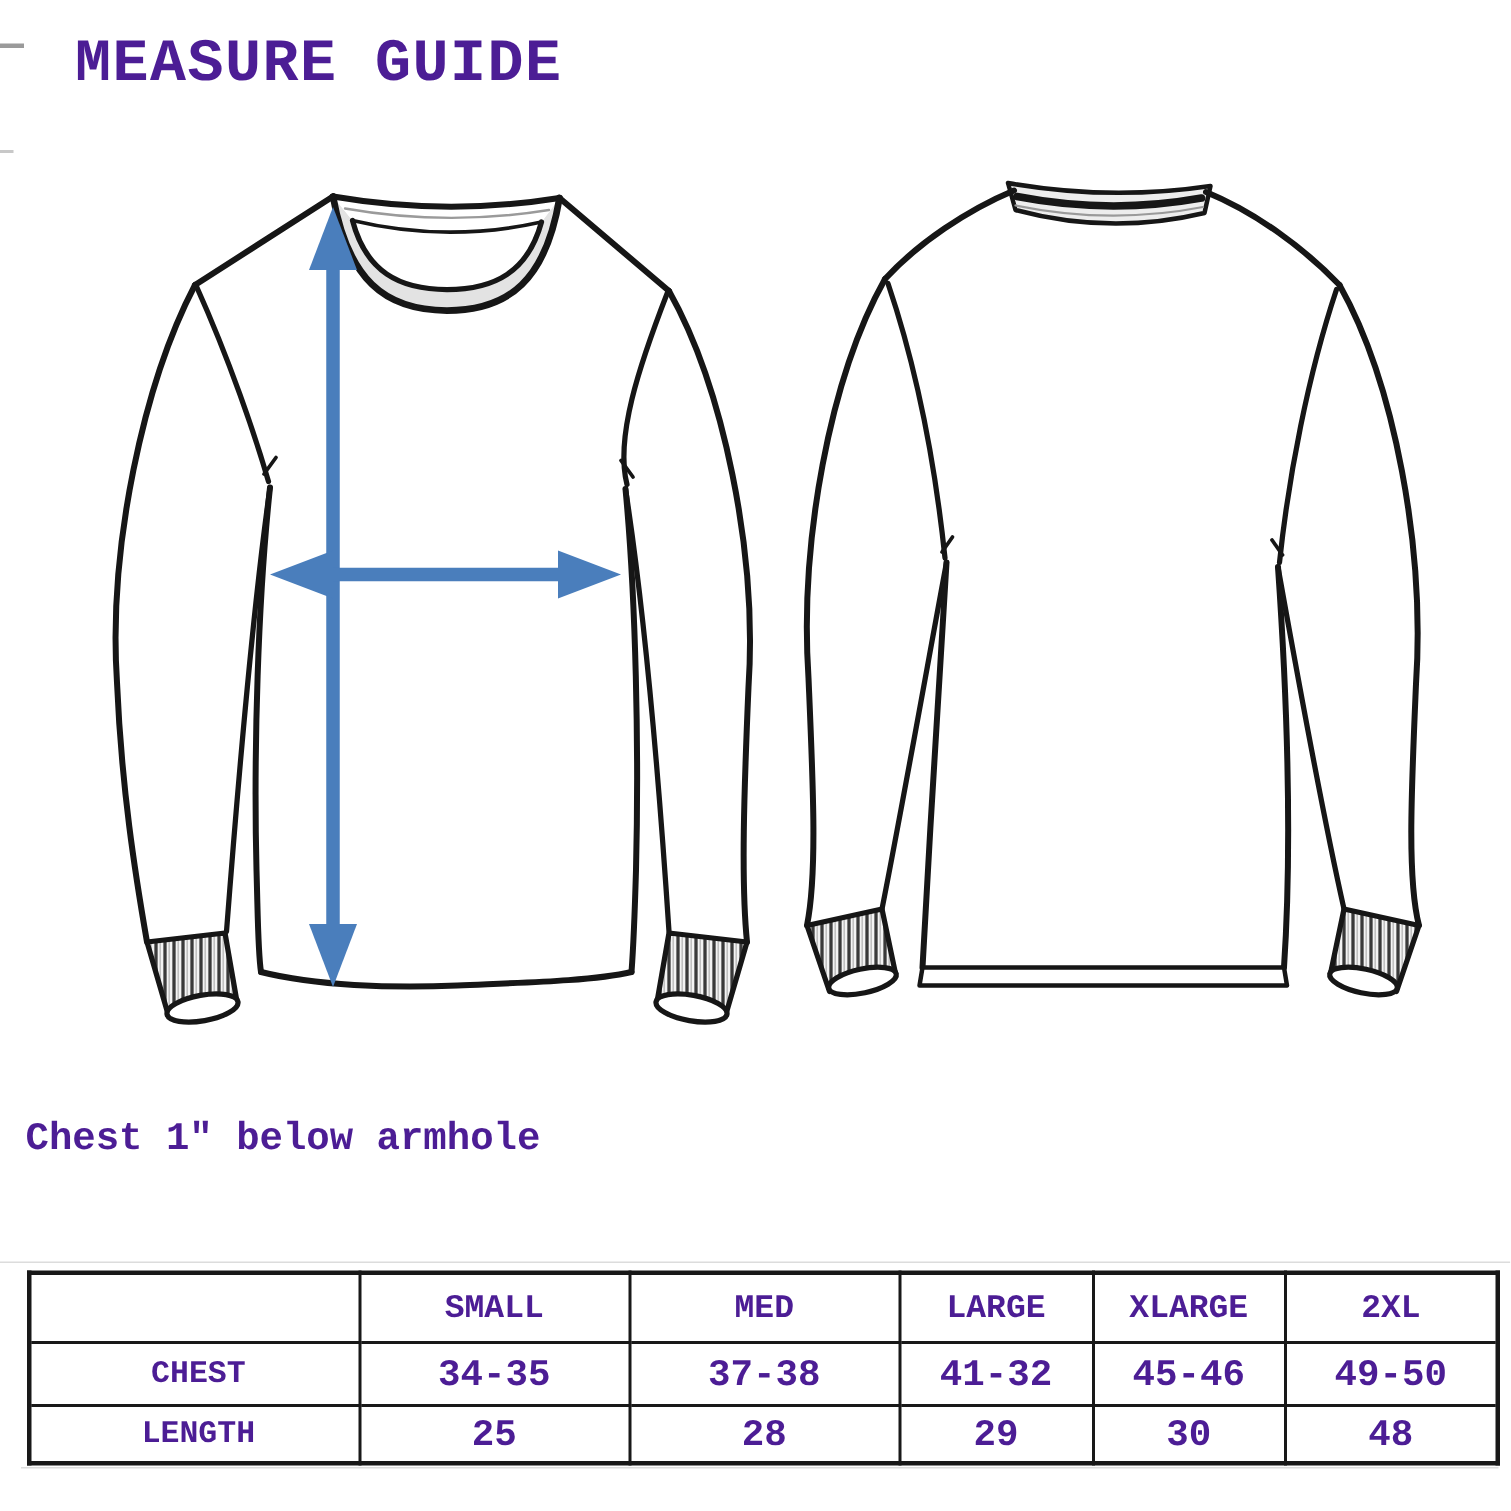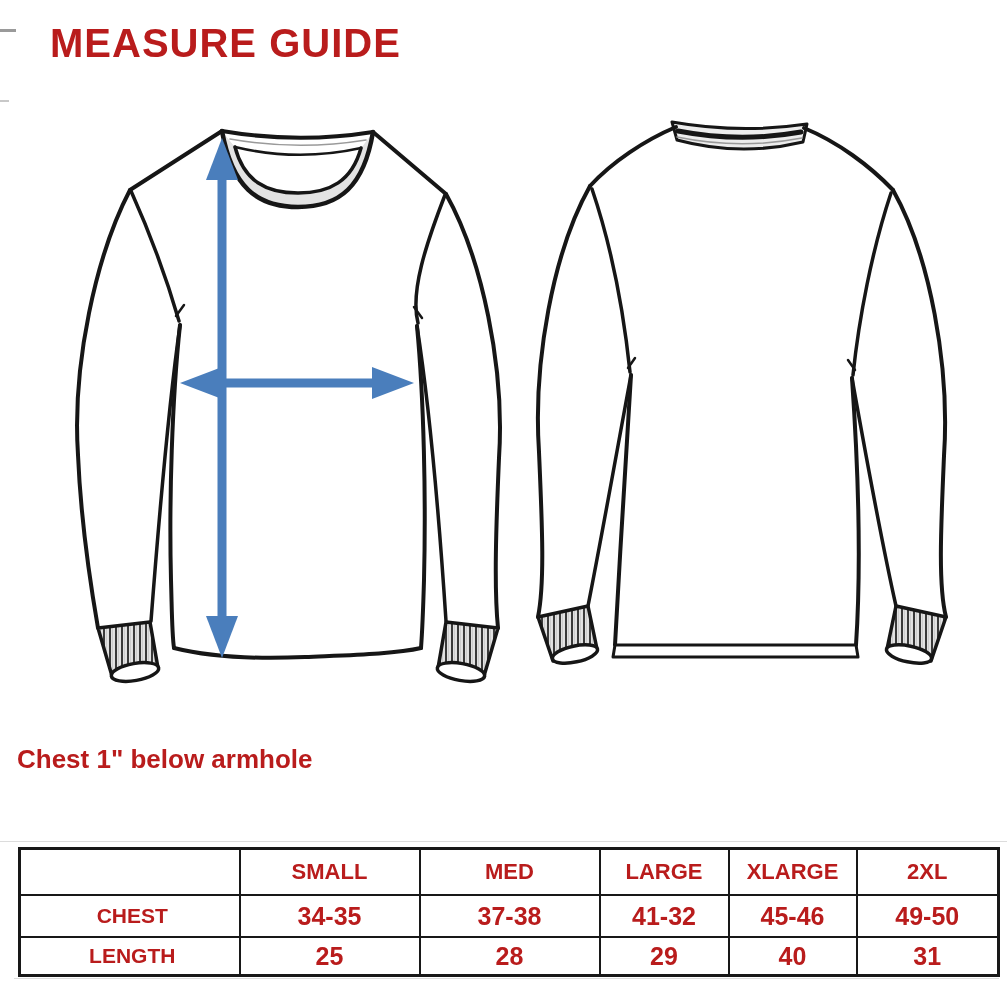--- a/index.html
+++ b/index.html
@@ -1,17 +1,17 @@
 <!DOCTYPE html>
 <html><head>
 <meta charset="utf-8">
 <style>
   html,body{margin:0;padding:0;background:#fff;}
   .page{position:relative;width:1007px;height:1007px;background:#ffffff;overflow:hidden;
-        font-family:Liberation Sans, sans-serif;color:#b91c1c;}
+        font-family:Liberation Mono, monospace;color:#4c1d95;}
   .title{position:absolute;left:50px;top:21px;font-size:40px;font-weight:bold;
          letter-spacing:1px;white-space:nowrap;}
   .note{position:absolute;left:17px;font-size:26px;font-weight:bold;white-space:nowrap;}
   .note-1{top:744px;}
   .note-2{top:797px;}
   svg.diagram{position:absolute;left:0;top:100px;}
   table.size{position:absolute;left:18px;top:847px;border-collapse:collapse;table-layout:fixed;
              width:979px;border:3px solid #181818;}
   table.size td,table.size th{border:2px solid #181818;font-weight:bold;text-align:center;
              vertical-align:middle;padding:0;overflow:hidden;}
@@ -159,19 +159,19 @@
       <td>37-38</td>
       <td>41-32</td>
       <td>45-46</td>
       <td>49-50</td>
     </tr>
     <tr class="r-length">
       <td class="rowlabel">LENGTH</td>
       <td>25</td>
       <td>28</td>
       <td>29</td>
-      <td>40</td>
-      <td>31</td>
+      <td>30</td>
+      <td>48</td>
     </tr>
   </tbody>
     </table>
 
 </div>
 
 </body></html>

